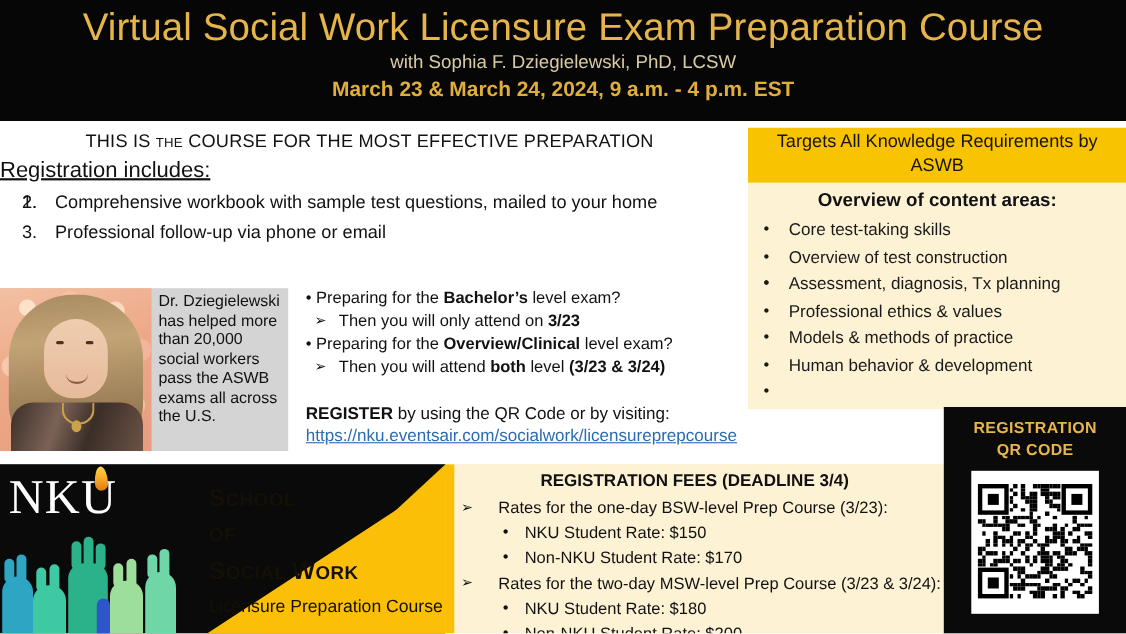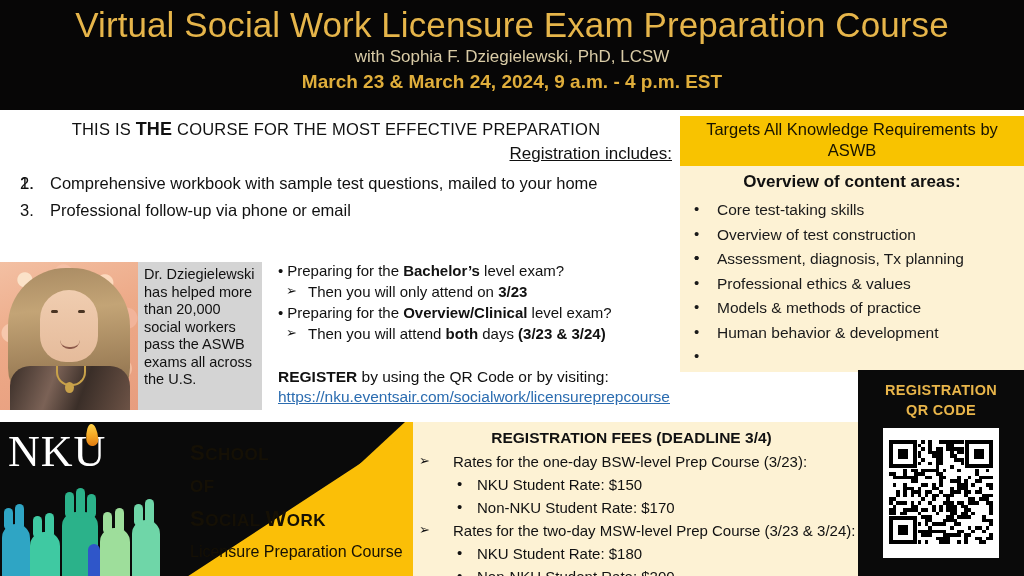--- a/index.html
+++ b/index.html
@@ -28,23 +28,23 @@
   }
 
   
   .intro{
     position:absolute;left:0;top:118px;width:672px;
     color:#111;
   }
   .intro .headline{
     text-align:center;font-size:16.5px;line-height:22px;letter-spacing:.2px;
   }
-  .intro .headline b{font-weight:bold;font-size:18px;}
+  .intro .headline b{font-weight:normal;font-size:12px;}
   .intro .reg-includes{
-    text-align:right;font-size:17px;line-height:24px;margin-top:2px;
+    text-align:left;font-size:20px;line-height:24px;margin-top:2px;
   }
   .intro .reg-includes span{text-decoration:underline;}
   .numlist{margin:4px 0 0 0;padding:0;list-style:none;}
   .numlist li{
     font-size:16.5px;line-height:27px;color:#111;
     padding-left:50px;position:relative;white-space:nowrap;
   }
   .numlist li .num{position:absolute;left:20px;top:0;}
 
   
@@ -288,21 +288,21 @@
     <div class="b1">
       <span class="bdot">•</span><span>Preparing for the </span><b>Bachelor’s</b><span> level exam?</span>
     </div>
     <div class="sub">
       <span class="arrow">➢</span><span>Then you will only attend on </span><b>3/23</b>
     </div>
     <div class="b1">
       <span class="bdot">•</span><span>Preparing for the </span><b>Overview/Clinical</b><span> level exam?</span>
     </div>
     <div class="sub">
-      <span class="arrow">➢</span><span>Then you will attend </span><b>both</b><span> days </span><b>(3/23 &amp; 3/24)</b>
+      <span class="arrow">➢</span><span>Then you will attend </span><b>both</b><span> level </span><b>(3/23 &amp; 3/24)</b>
     </div>
     <div class="register">
       <b>REGISTER</b><span> by using the QR Code or by visiting:</span>
     </div>
     <a class="url" href="#">https://nku.eventsair.com/socialwork/licensureprepcourse</a>
   </div>
 
   <div class="nku">
     <div class="goldwedge"></div>
     <div class="goldwedge2"></div>

